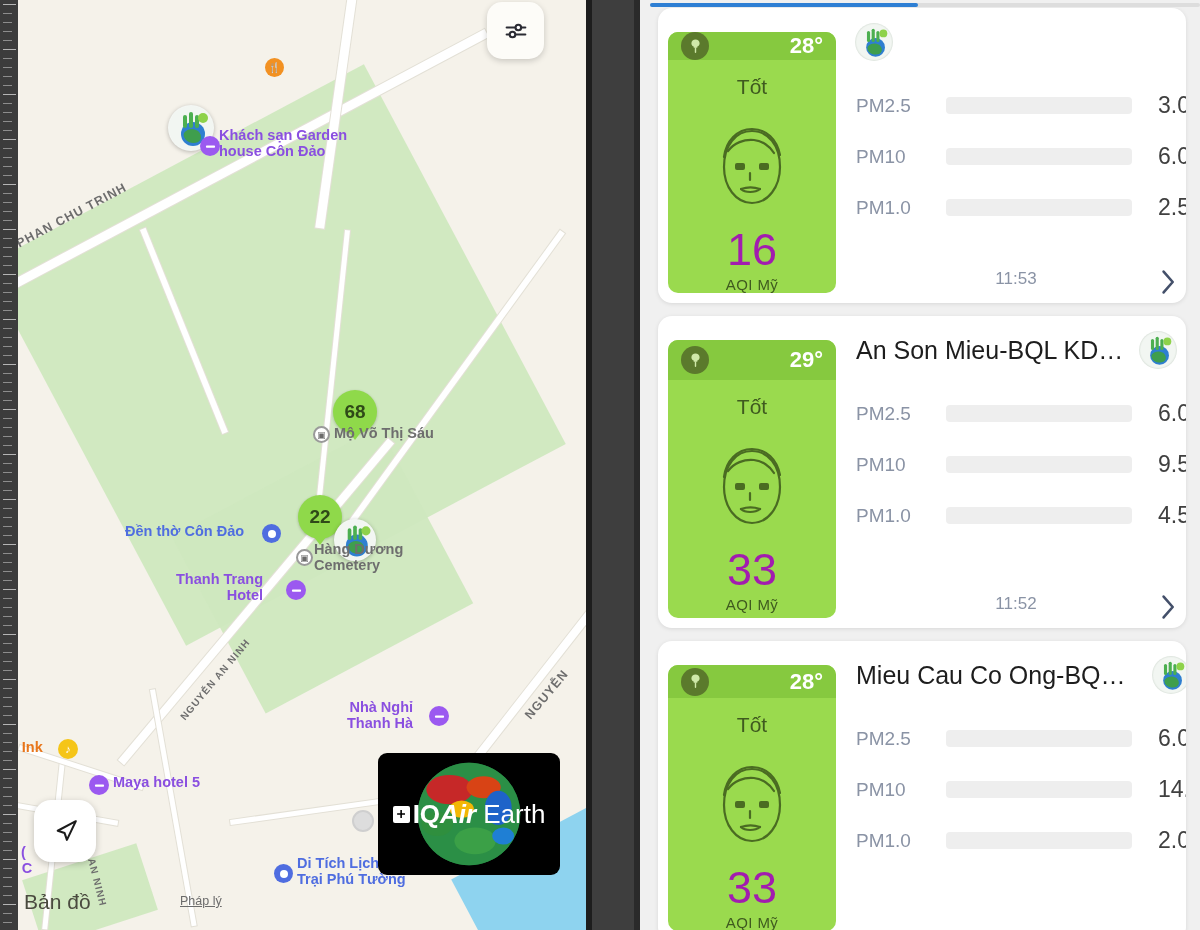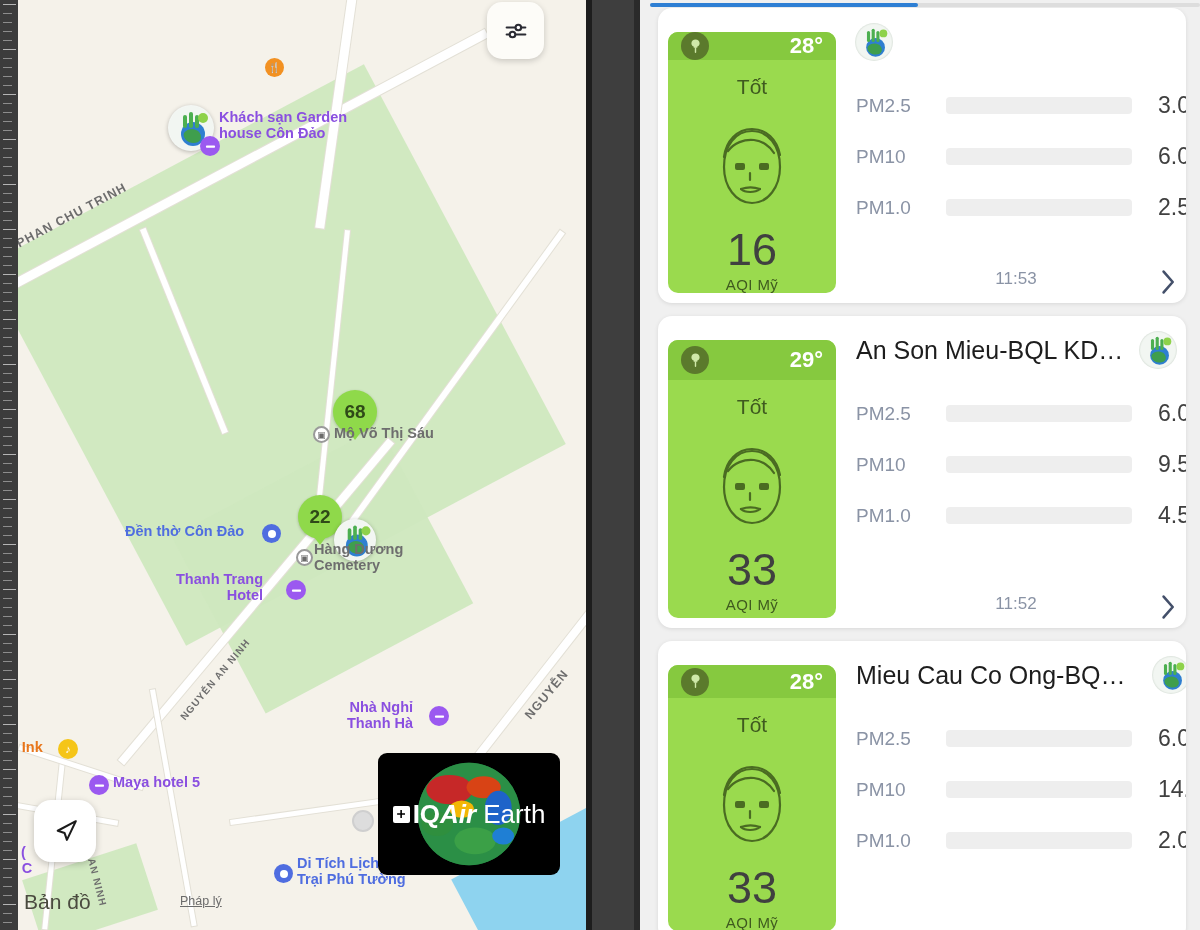--- a/index.html
+++ b/index.html
@@ -154,21 +154,21 @@
     display:flex; align-items:center; justify-content:space-between;
     padding:0 13px;
   }
   .tree-badge{
     width:28px;height:28px;border-radius:50%;background:#5b7a2c;
     display:flex;align-items:center;justify-content:center;
   }
   .temp{ color:#ffffff; font-size:22px; font-weight:600; }
   .aqi-status{ margin-top:15px; font-size:21px; color:#3f5a1f; font-weight:500; }
   .face-wrap{ margin-top:12px; }
-  .aqi-value{ font-size:45px; color:#404040; font-weight:400; line-height:1; }
+  .aqi-value{ font-size:45px; color:#a21caf; font-weight:400; line-height:1; }
   .aqi-unit{ font-size:15px; color:#3f5a1f; margin-top:4px; letter-spacing:.4px; }
 
   .info-col{ flex:1; display:flex; flex-direction:column; padding:0 0 0 20px; position:relative; }
   .station-row{
     display:flex; align-items:center; justify-content:space-between;
     padding:16px 14px 0 0;
   }
   .station-name{
     font-size:25px; color:#1d1d1d; font-weight:500; white-space:nowrap;
     overflow:hidden; text-overflow:ellipsis; max-width:270px;
@@ -235,21 +235,21 @@
         <rect x="27" y="10" width="4" height="13" rx="2"></rect>
       </g>
       <circle cx="35" cy="13" r="5" fill="#8ed24a"></circle>
     </svg>
   </div>
   <div class="pin purple" style="left:200px;top:136px;width:20px;height:20px;">
     <svg width="11" height="11" viewBox="0 0 12 12">
       <rect x="1" y="5" width="10" height="2.4" rx="1" fill="#fff"></rect>
     </svg>
   </div>
-  <div class="poi purple" style="left:219px;top:110px;white-space:pre;">Khách sạn Garden
+  <div class="poi purple" style="left:219px;top:128px;white-space:pre;">Khách sạn Garden
 house Côn Đảo</div>
 
   <div class="aqi-marker" style="left:333px;top:390px;">68</div>
   <div class="pin gray" style="left:313px;top:426px;width:17px;height:17px;font-size:9px;">▣</div>
   <div class="poi gray" style="left:334px;top:426px;color:#6e6e6e;">Mộ Võ Thị Sáu</div>
 
   <div class="pin blue" style="left:262px;top:524px;width:19px;height:19px;">
     <span style="width:8px;height:8px;background:#fff;border-radius:50%;display:block;"></span>
   </div>
   <div class="poi blue" style="left:125px;top:524px;">Đền thờ Côn Đảo</div>

